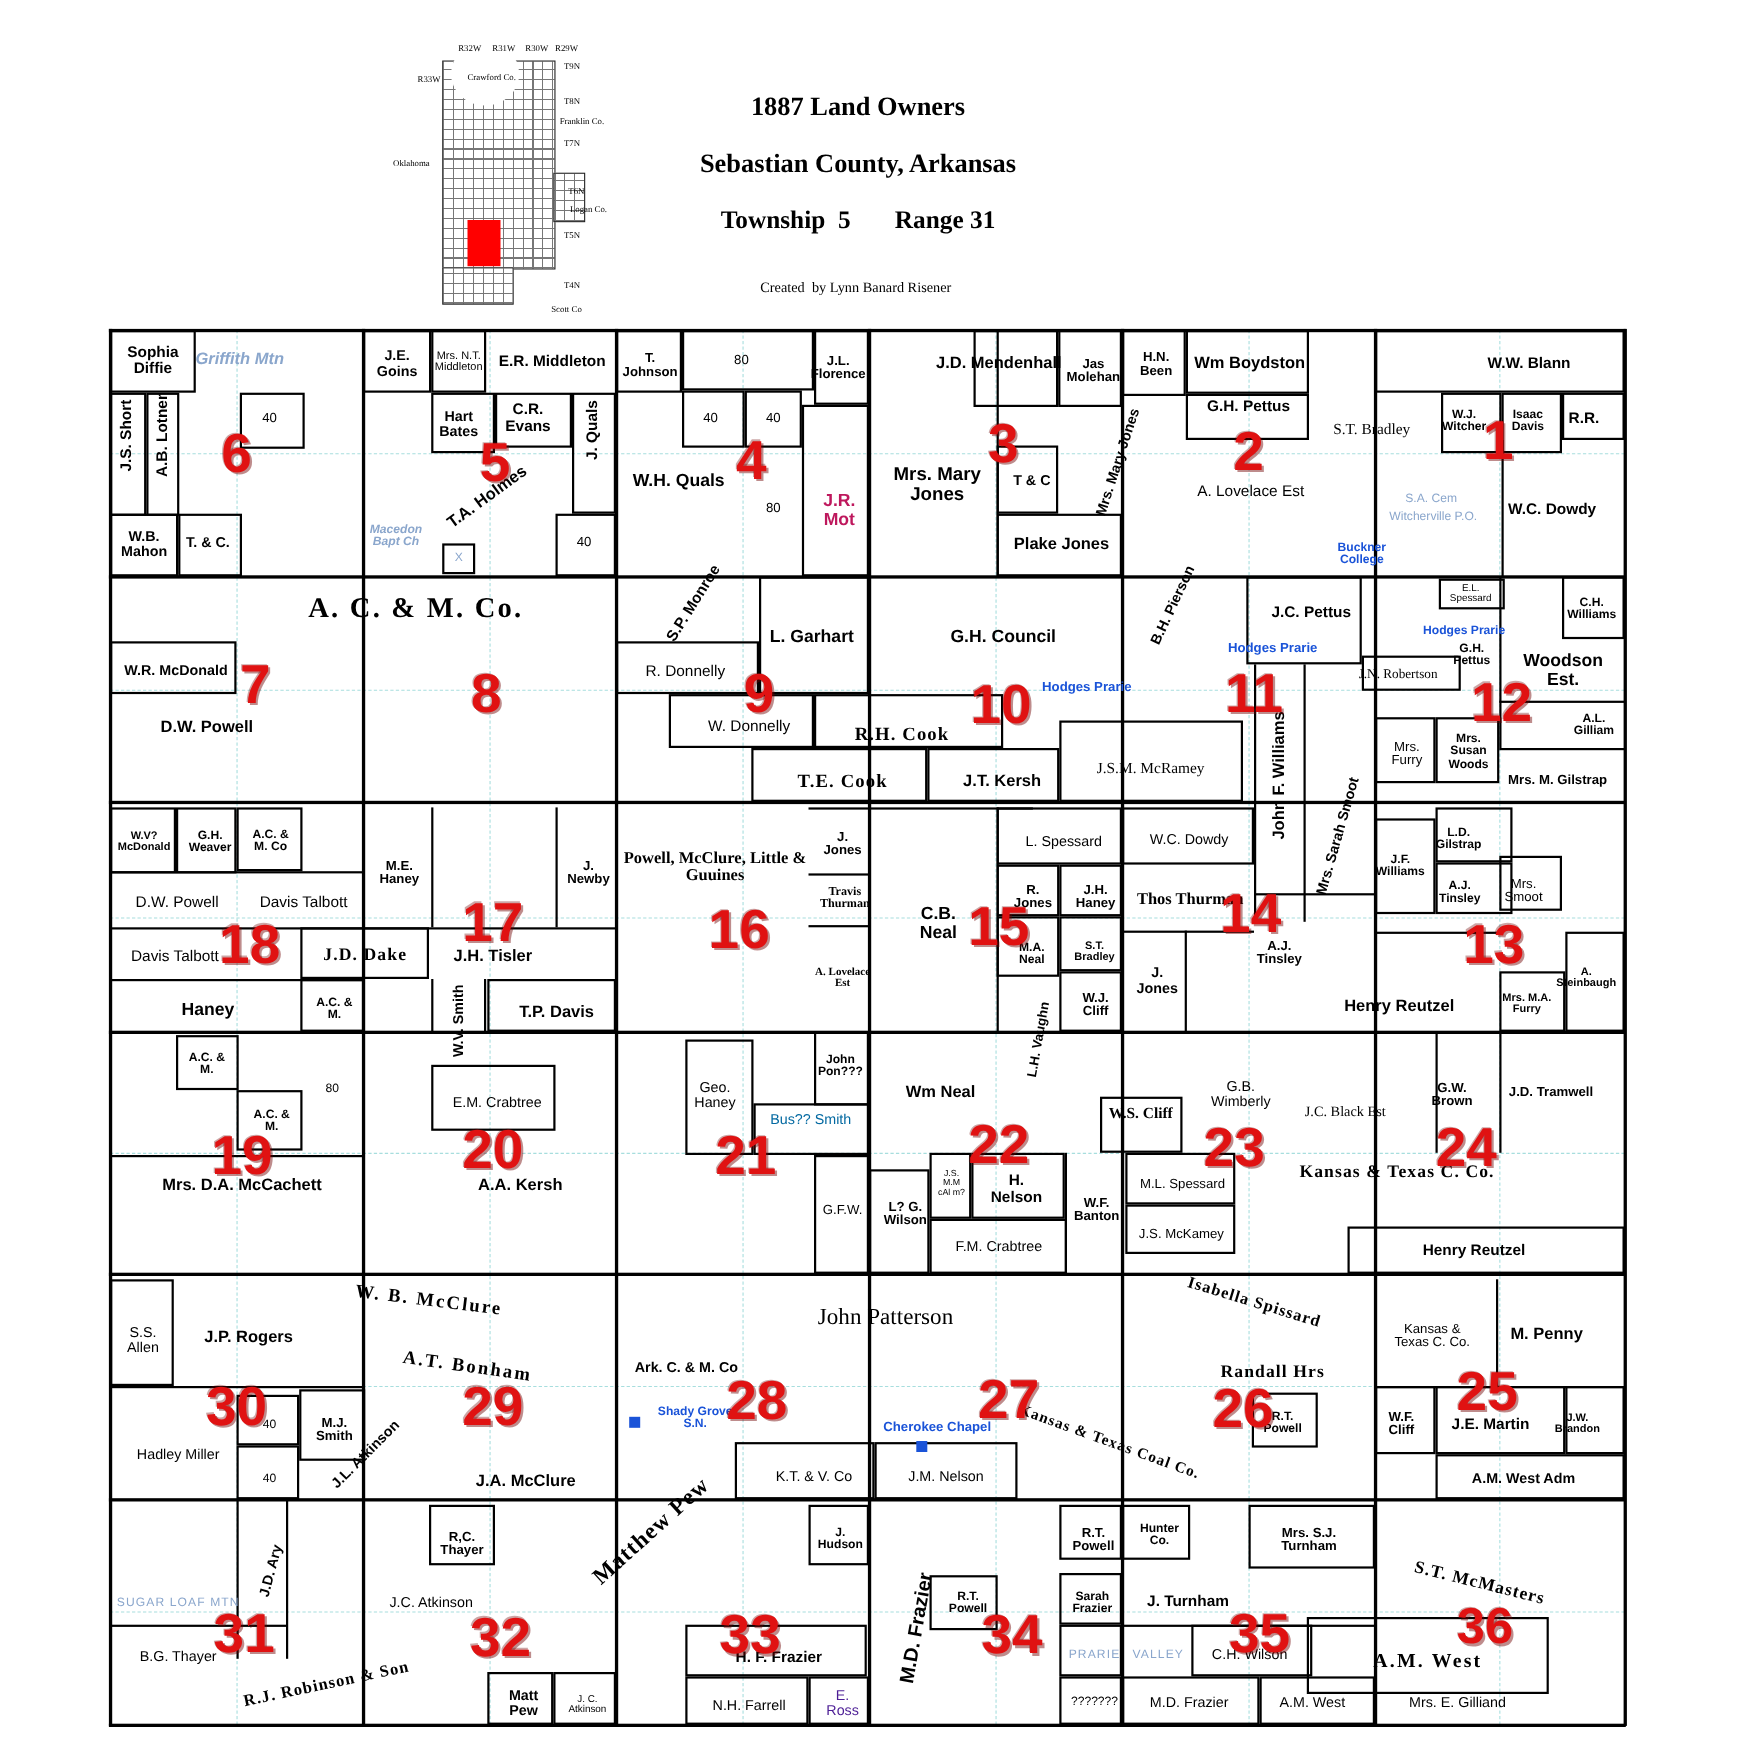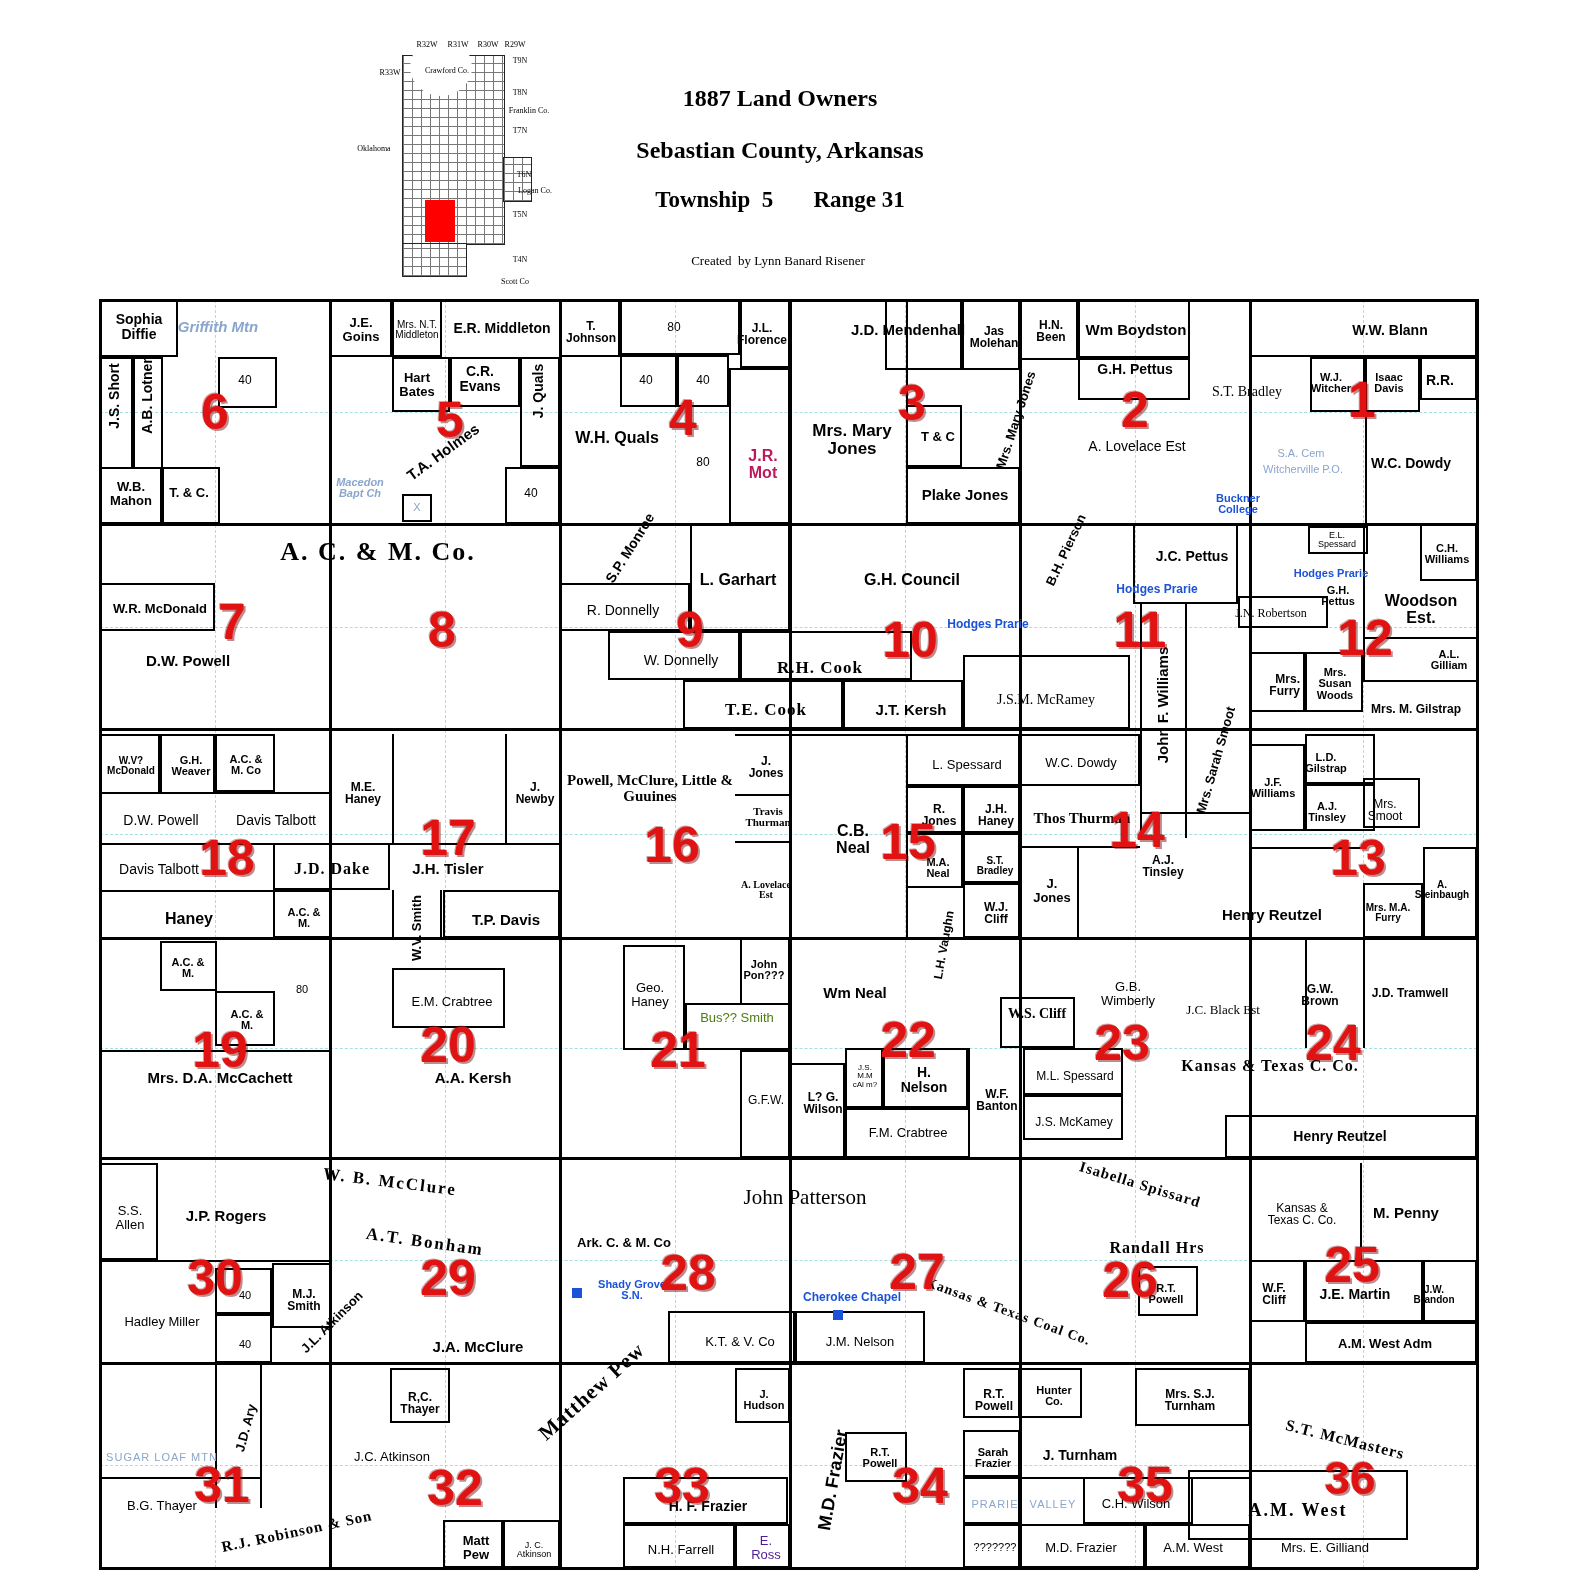--- a/index.html
+++ b/index.html
@@ -287,21 +287,21 @@
       <div class="lab" style="left: 1192px; top: 556px; font-size: 14px; transform: translate(-50%, -50%); font-weight: bold; color: rgb(0, 0, 0);">J.C. Pettus</div>
       <div class="lab" style="left: 1157px; top: 589px; font-size: 12px; transform: translate(-50%, -50%); font-weight: bold; color: rgb(26, 83, 216);">Hodges Prarie</div>
       <div class="lab" style="left: 1163px; top: 705px; font-size: 15px; transform: translate(-50%, -50%) rotate(-90deg); font-weight: bold; color: rgb(0, 0, 0);">John F. Williams</div>
       <div class="lab" style="left: 1216px; top: 760px; font-size: 13px; transform: translate(-50%, -50%) rotate(-74deg); font-weight: bold; color: rgb(0, 0, 0);">Mrs. Sarah Smoot</div>
       <div class="lab" style="left: 1337px; top: 540px; font-size: 9px; transform: translate(-50%, -50%); width: 56px; white-space: normal; color: rgb(0, 0, 0);">E.L. Spessard</div>
       <div class="lab" style="left: 1447px; top: 554px; font-size: 11px; transform: translate(-50%, -50%); width: 52px; white-space: normal; font-weight: bold; color: rgb(0, 0, 0);">C.H. Williams</div>
       <div class="lab" style="left: 1331px; top: 574px; font-size: 11px; transform: translate(-50%, -50%); font-weight: bold; color: rgb(26, 83, 216);">Hodges Prarie</div>
       <div class="lab" style="left: 1338px; top: 596px; font-size: 11px; transform: translate(-50%, -50%); width: 45px; white-space: normal; font-weight: bold; color: rgb(0, 0, 0);">G.H. Pettus</div>
       <div class="lab" style="left: 1421px; top: 610px; font-size: 16px; transform: translate(-50%, -50%); width: 95px; white-space: normal; font-weight: bold; color: rgb(0, 0, 0);">Woodson Est.</div>
       <div class="lab" style="left: 1271px; top: 613px; font-size: 12px; transform: translate(-50%, -50%); font-family: &quot;Liberation Serif&quot;, serif; color: rgb(0, 0, 0);">J.N. Robertson</div>
-      <div class="lab" style="left: 1279px; top: 685px; font-size: 12px; transform: translate(-50%, -50%); width: 42px; white-space: normal; font-weight: bold; color: rgb(0, 0, 0); text-align: right;">Mrs. Furry</div>
+      <div class="lab" style="left: 1279px; top: 685px; font-size: 12px; transform: translate(-50%, -50%); width: 42px; white-space: normal; font-weight: normal; color: rgb(0, 0, 0);">Mrs. Furry</div>
       <div class="lab" style="left: 1335px; top: 684px; font-size: 11px; transform: translate(-50%, -50%); width: 52px; white-space: normal; font-weight: bold; color: rgb(0, 0, 0);">Mrs. Susan Woods</div>
       <div class="lab" style="left: 1449px; top: 660px; font-size: 11px; transform: translate(-50%, -50%); width: 48px; white-space: normal; font-weight: bold; color: rgb(0, 0, 0);">A.L. Gilliam</div>
       <div class="lab" style="left: 1416px; top: 709px; font-size: 12px; transform: translate(-50%, -50%); font-weight: bold; color: rgb(0, 0, 0);">Mrs. M. Gilstrap</div>
       <div class="lab" style="left: 131px; top: 766px; font-size: 10px; transform: translate(-50%, -50%); width: 54px; white-space: normal; font-weight: bold; color: rgb(0, 0, 0);">W.V? McDonald</div>
       <div class="lab" style="left: 191px; top: 766px; font-size: 11px; transform: translate(-50%, -50%); width: 48px; white-space: normal; font-weight: bold; color: rgb(0, 0, 0);">G.H. Weaver</div>
       <div class="lab" style="left: 246px; top: 765px; font-size: 11px; transform: translate(-50%, -50%); width: 48px; white-space: normal; font-weight: bold; color: rgb(0, 0, 0);">A.C. &amp; M. Co</div>
       <div class="lab" style="left: 161px; top: 820px; font-size: 14px; transform: translate(-50%, -50%); color: rgb(0, 0, 0);">D.W. Powell</div>
       <div class="lab" style="left: 276px; top: 820px; font-size: 14px; transform: translate(-50%, -50%); color: rgb(0, 0, 0);">Davis Talbott</div>
       <div class="lab" style="left: 159px; top: 869px; font-size: 14px; transform: translate(-50%, -50%); color: rgb(0, 0, 0);">Davis Talbott</div>
       <div class="lab" style="left: 332px; top: 869px; font-size: 16px; transform: translate(-50%, -50%); font-weight: bold; font-family: &quot;Liberation Serif&quot;, serif; letter-spacing: 1px; color: rgb(0, 0, 0);">J.D. Dake</div>
@@ -336,21 +336,21 @@
       <div class="lab" style="left: 1388px; top: 913px; font-size: 10px; transform: translate(-50%, -50%); width: 45px; white-space: normal; font-weight: bold; color: rgb(0, 0, 0);">Mrs. M.A. Furry</div>
       <div class="lab" style="left: 1442px; top: 890px; font-size: 10px; transform: translate(-50%, -50%); width: 58px; white-space: normal; font-weight: bold; color: rgb(0, 0, 0);">A. Steinbaugh</div>
       <div class="lab" style="left: 188px; top: 968px; font-size: 11px; transform: translate(-50%, -50%); width: 42px; white-space: normal; font-weight: bold; color: rgb(0, 0, 0);">A.C. &amp; M.</div>
       <div class="lab" style="left: 302px; top: 990px; font-size: 11px; transform: translate(-50%, -50%); color: rgb(0, 0, 0);">80</div>
       <div class="lab" style="left: 247px; top: 1020px; font-size: 11px; transform: translate(-50%, -50%); width: 45px; white-space: normal; font-weight: bold; color: rgb(0, 0, 0);">A.C. &amp; M.</div>
       <div class="lab" style="left: 220px; top: 1078px; font-size: 15px; transform: translate(-50%, -50%); font-weight: bold; color: rgb(0, 0, 0);">Mrs. D.A. McCachett</div>
       <div class="lab" style="left: 452px; top: 1002px; font-size: 13px; transform: translate(-50%, -50%); color: rgb(0, 0, 0);">E.M. Crabtree</div>
       <div class="lab" style="left: 473px; top: 1078px; font-size: 15px; transform: translate(-50%, -50%); font-weight: bold; color: rgb(0, 0, 0);">A.A. Kersh</div>
       <div class="lab" style="left: 650px; top: 995px; font-size: 13px; transform: translate(-50%, -50%); width: 58px; white-space: normal; color: rgb(0, 0, 0);">Geo. Haney</div>
       <div class="lab" style="left: 764px; top: 970px; font-size: 11px; transform: translate(-50%, -50%); width: 55px; white-space: normal; font-weight: bold; color: rgb(0, 0, 0);">John Pon???</div>
-      <div class="lab" style="left: 737px; top: 1018px; font-size: 13px; transform: translate(-50%, -50%); color: #4d7c0f;">Bus?? Smith</div>
+      <div class="lab" style="left: 737px; top: 1018px; font-size: 13px; transform: translate(-50%, -50%); color: #0369a1;">Bus?? Smith</div>
       <div class="lab" style="left: 766px; top: 1100px; font-size: 12px; transform: translate(-50%, -50%); color: rgb(0, 0, 0);">G.F.W.</div>
       <div class="lab" style="left: 855px; top: 993px; font-size: 15px; transform: translate(-50%, -50%); font-weight: bold; color: rgb(0, 0, 0);">Wm Neal</div>
       <div class="lab" style="left: 865px; top: 1076px; font-size: 8px; transform: translate(-50%, -50%); width: 26px; white-space: normal; color: rgb(0, 0, 0);">J.S. M.M cAl m?</div>
       <div class="lab" style="left: 924px; top: 1080px; font-size: 14px; transform: translate(-50%, -50%); width: 58px; white-space: normal; font-weight: bold; color: rgb(0, 0, 0);">H. Nelson</div>
       <div class="lab" style="left: 823px; top: 1103px; font-size: 12px; transform: translate(-50%, -50%); width: 50px; white-space: normal; font-weight: bold; color: rgb(0, 0, 0);">L? G. Wilson</div>
       <div class="lab" style="left: 908px; top: 1133px; font-size: 13px; transform: translate(-50%, -50%); color: rgb(0, 0, 0);">F.M. Crabtree</div>
       <div class="lab" style="left: 997px; top: 1100px; font-size: 12px; transform: translate(-50%, -50%); width: 50px; white-space: normal; font-weight: bold; color: rgb(0, 0, 0);">W.F. Banton</div>
       <div class="lab" style="left: 1037px; top: 1014px; font-size: 14px; transform: translate(-50%, -50%); font-weight: bold; font-family: &quot;Liberation Serif&quot;, serif; color: rgb(0, 0, 0);">W.S. Cliff</div>
       <div class="lab" style="left: 1128px; top: 994px; font-size: 13px; transform: translate(-50%, -50%); width: 68px; white-space: normal; color: rgb(0, 0, 0);">G.B. Wimberly</div>
       <div class="lab" style="left: 1223px; top: 1010px; font-size: 13px; transform: translate(-50%, -50%); font-family: &quot;Liberation Serif&quot;, serif; color: rgb(0, 0, 0);">J.C. Black Est</div>

